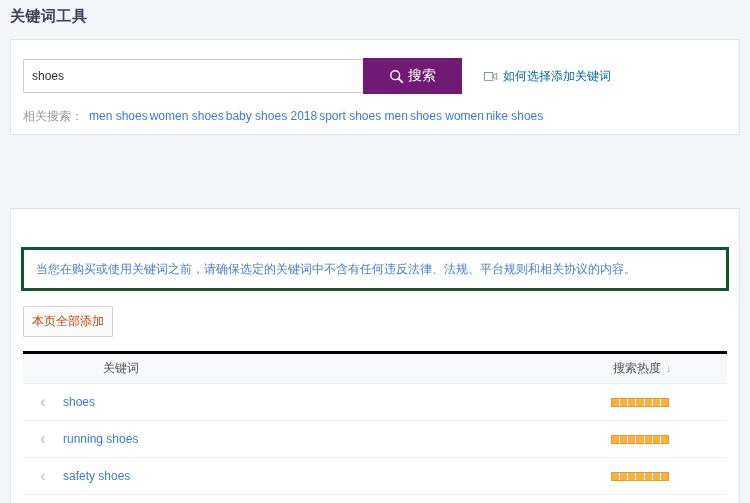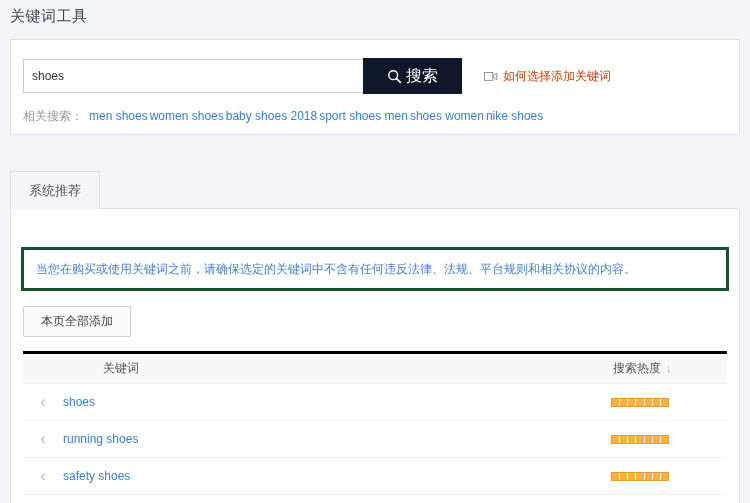--- a/index.html
+++ b/index.html
@@ -16,21 +16,21 @@
     color: #333;
     overflow: hidden;
   }
 
   
   .page-title {
     font-size: 15px;
     color: #3d4457;
     padding: 5px 0 0 10px;
     line-height: 22px;
-    font-weight: normal;
+    font-weight: bold;
     margin: 0;
     letter-spacing: 0.5px;
   }
 
   
   .search-panel {
     position: absolute;
     left: 10px;
     top: 39px;
     width: 730px;
@@ -51,44 +51,44 @@
     padding: 0 8px;
     font-size: 12px;
     font-family: "Liberation Sans", "DejaVu Sans", sans-serif;
     color: #333;
     outline: none;
     background: #fff;
   }
   .search-btn {
     width: 99px;
     height: 36px;
-    background: #0f172a;
+    background: #701a75;
     border: none;
     color: #fff;
-    font-size: 16px;
+    font-size: 14px;
     font-family: "Liberation Sans", "DejaVu Sans", sans-serif;
     cursor: pointer;
     display: flex;
     align-items: center;
     justify-content: center;
     gap: 4px;
     padding: 0;
   }
   .search-btn .magnifier {
     width: 15px; height: 15px;
     display: inline-block;
     position: relative;
     top: 0px;
   }
   .help-link {
     margin-left: 22px;
     display: flex;
     align-items: center;
     gap: 5px;
-    color: #c2410c;
+    color: #0369a1;
     font-size: 12px;
     text-decoration: none;
     cursor: pointer;
   }
   .help-link .vid-icon {
     width: 14px; height: 11px;
     display: inline-block;
   }
 
   
@@ -177,23 +177,23 @@
     padding: 10px 12px;
     line-height: 18px;
   }
   .add-all-wrap {
     padding: 15px 0 0 12px;
   }
   .btn-add-all {
     display: inline-block;
     border: 1px solid #cfd2d8;
     background: #fbfbfb;
-    color: #404040;
-    font-size: 12px;
-    padding: 6px 17px;
+    color: #c2410c;
+    font-size: 12px;
+    padding: 6px 8px;
     cursor: pointer;
     font-family: "Liberation Sans", "DejaVu Sans", sans-serif;
     border-radius: 1px;
   }
 
   
   .kw-table {
     margin: 14px 12px 0 12px;
     width: 704px;
     border-collapse: collapse;
@@ -282,23 +282,20 @@
     </a>
   </div>
 
   <div class="related-row">
     <span class="related-label">相关搜索：</span><a>men shoes</a><a>women shoes</a><a>baby shoes 2018</a><a>sport shoes men</a><a>shoes women</a><a>nike shoes</a>
   </div>
 </div>
 
 <div class="tabs-wrap">
   <div class="tabs">
-    <div class="tab">
-      <span>系统推荐</span>
-    </div>
   </div>
 </div>
 
 <div class="content">
 
   <div class="notice">当您在购买或使用关键词之前，请确保选定的关键词中不含有任何违反法律、法规、平台规则和相关协议的内容。</div>
 
   <div class="add-all-wrap">
     <button class="btn-add-all">本页全部添加</button>
   </div>

